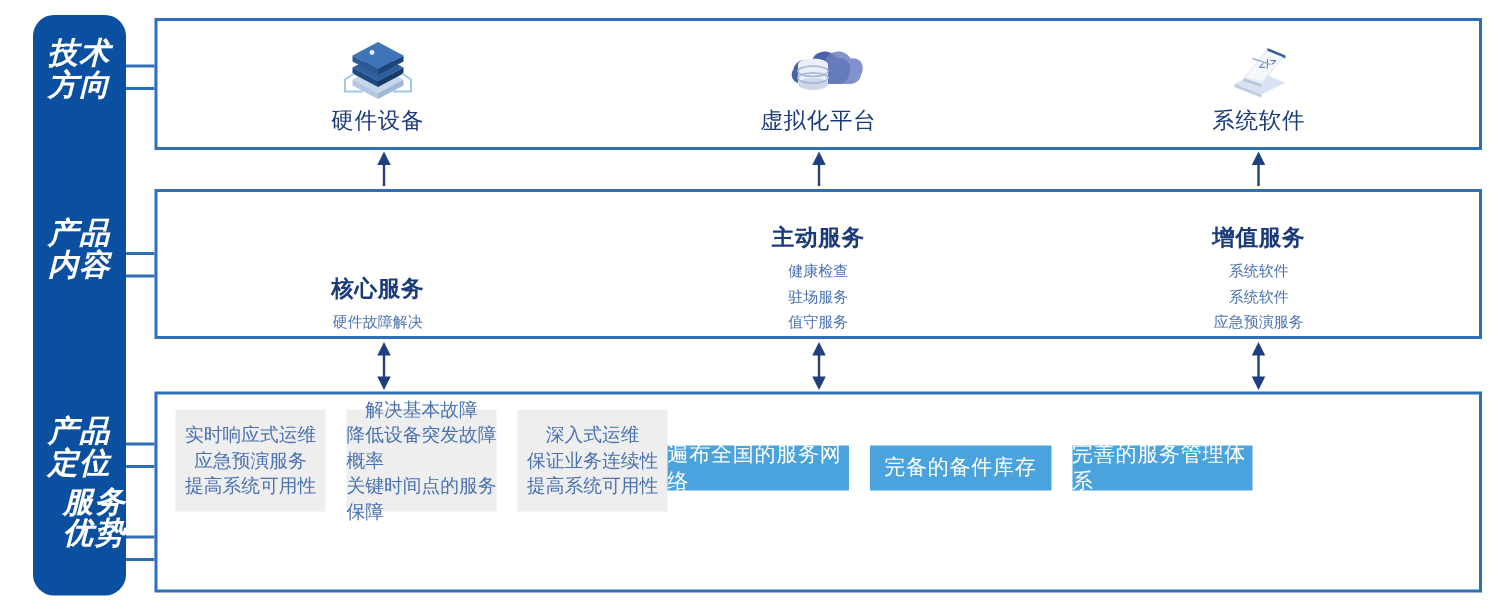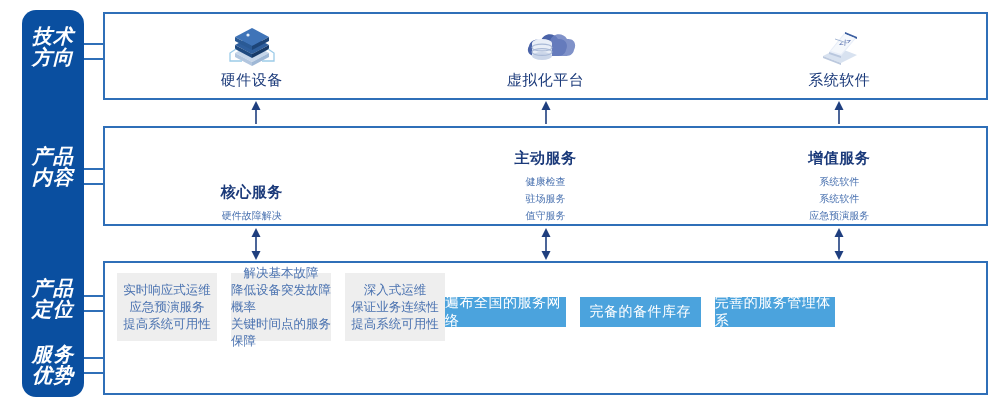--- a/index.html
+++ b/index.html
@@ -172,21 +172,21 @@
   <span class="ln">方向</span>
 </div>
 <div class="rail-label" style="top:146px;">
   <span class="ln">产品</span>
   <span class="ln">内容</span>
 </div>
 <div class="rail-label" style="top:278px;">
   <span class="ln">产品</span>
   <span class="ln">定位</span>
 </div>
-<div class="rail-label" style="top:344px;">
+<div class="rail-label" style="top:325px;text-align:right;">
   <span class="ln">服务</span>
   <span class="ln">优势</span>
 </div>
 
 <div class="conn" style="left:84px; top:43px;  width:21px;"></div>
 <div class="conn" style="left:84px; top:58px;  width:21px;"></div>
 <div class="conn-v" style="left:103px; top:43px; height:17px;"></div>
 
 <div class="conn" style="left:84px; top:168px; width:21px;"></div>
 <div class="conn" style="left:84px; top:183px; width:21px;"></div>

